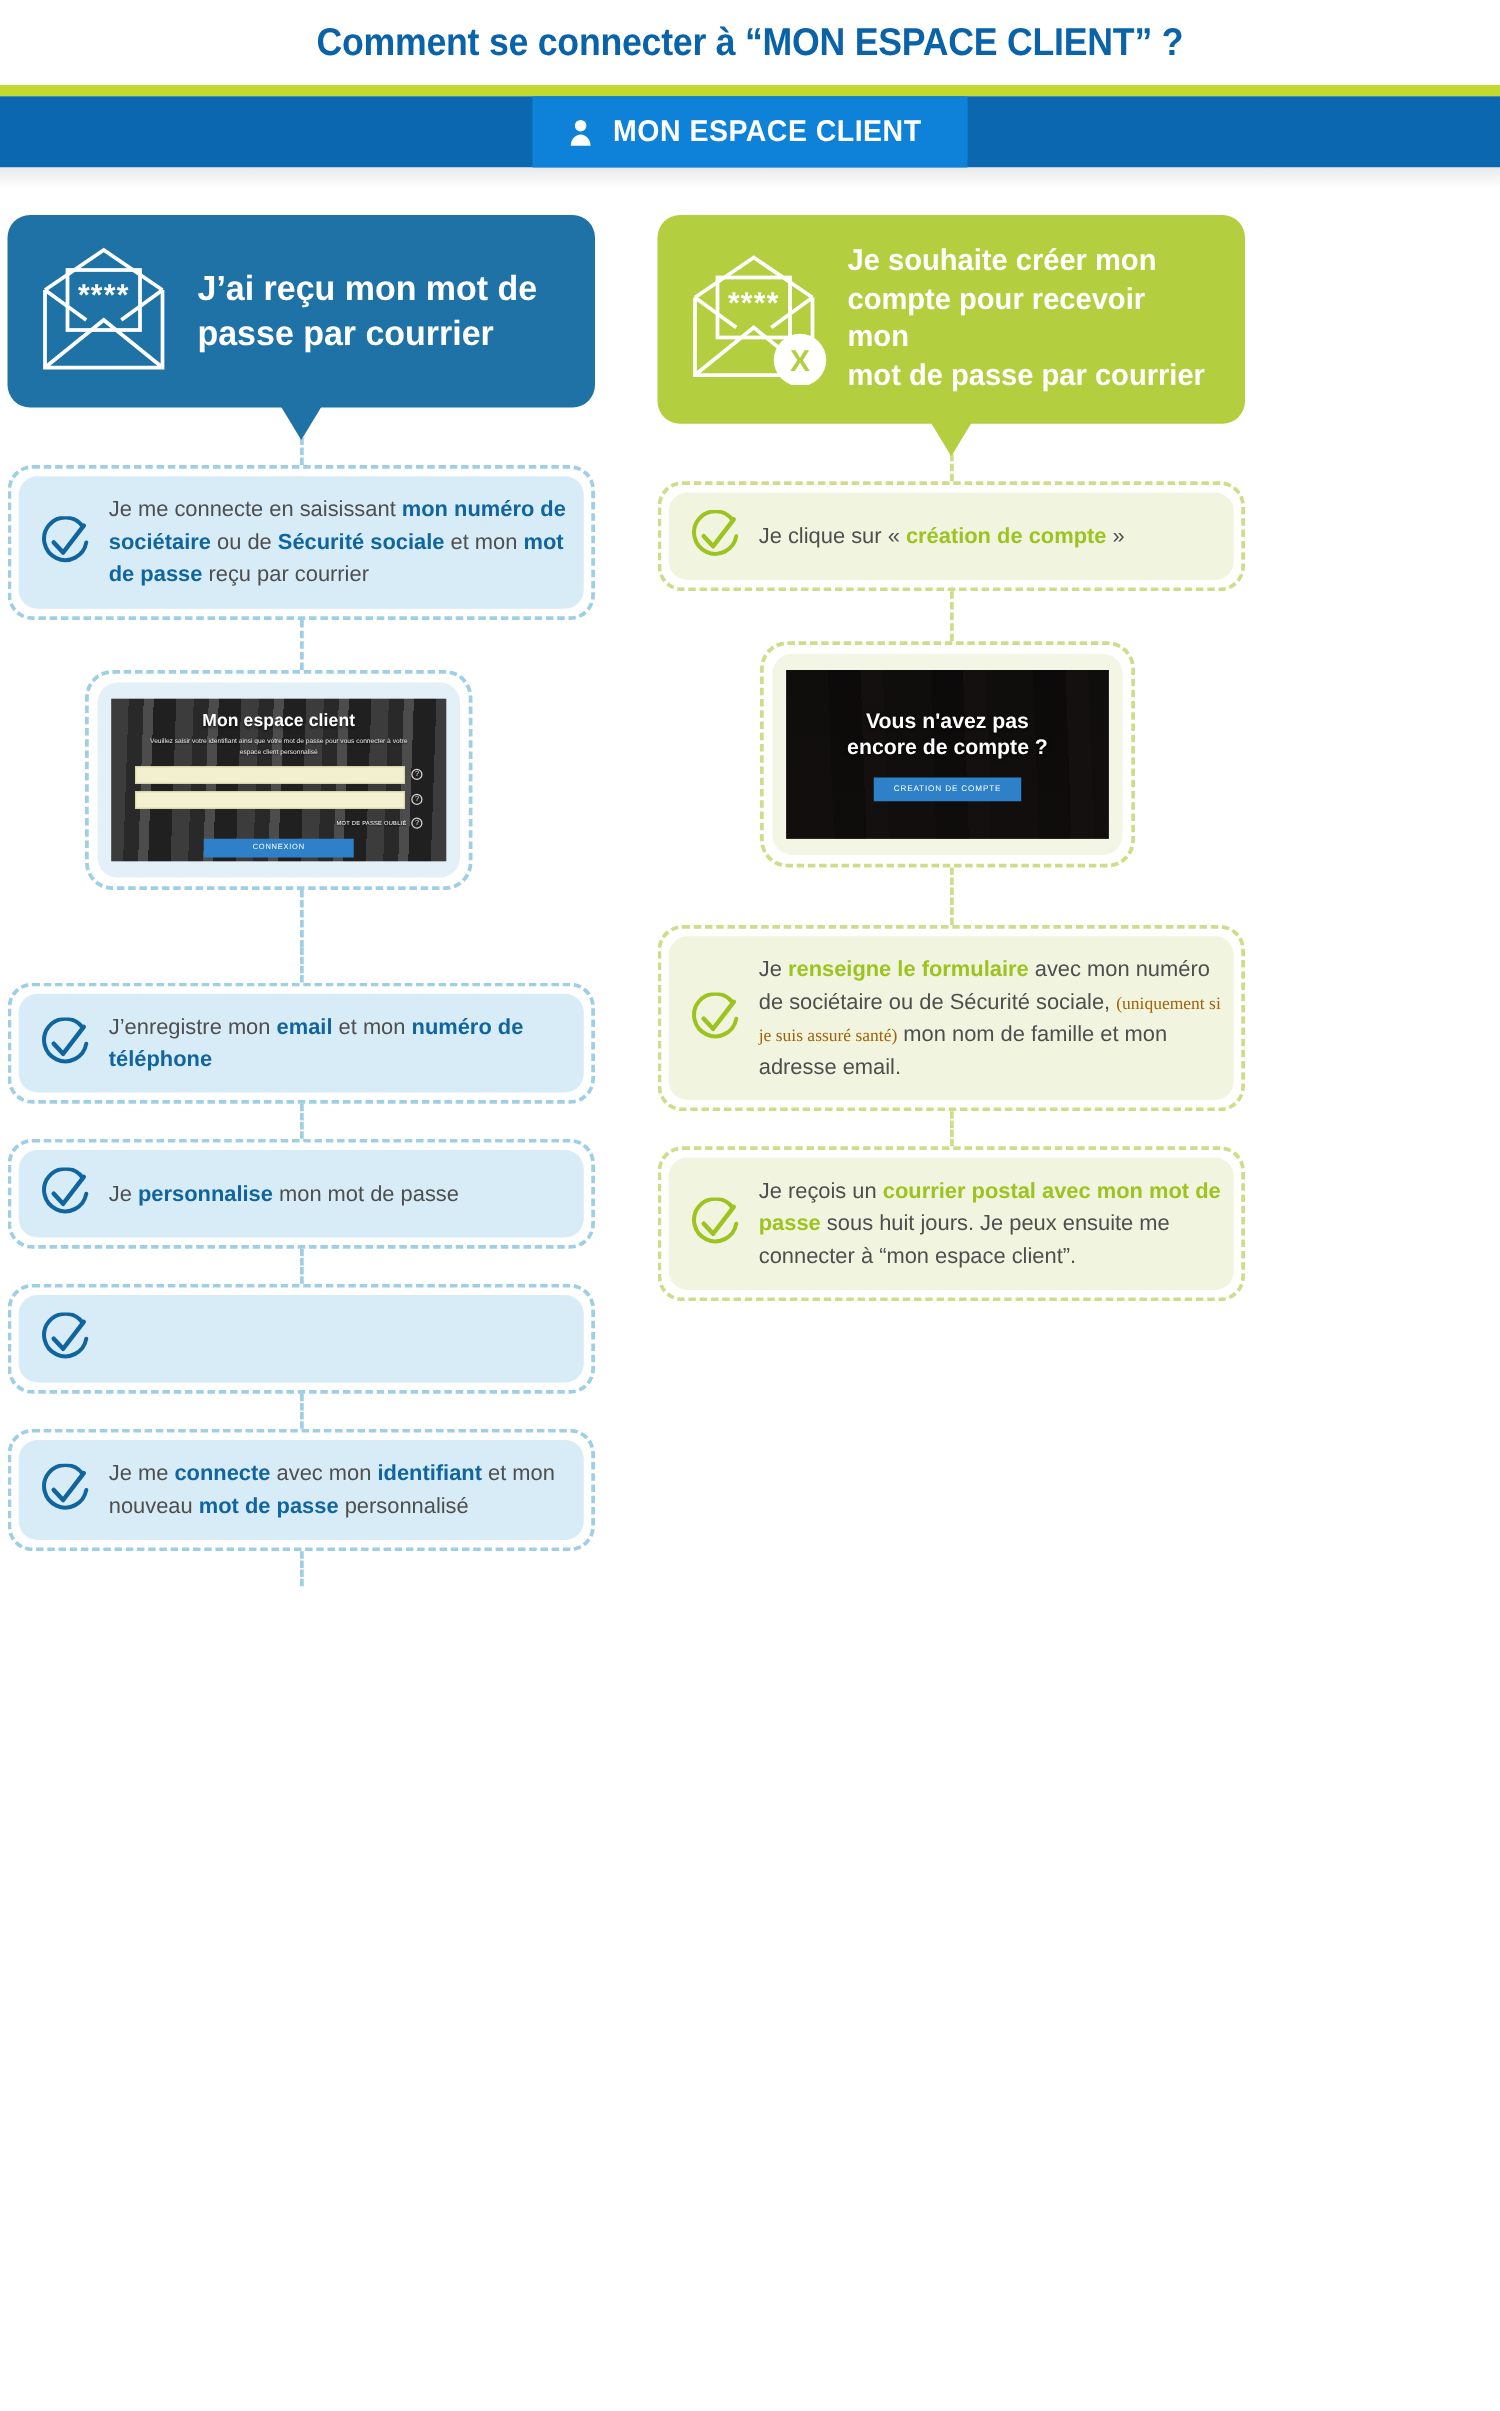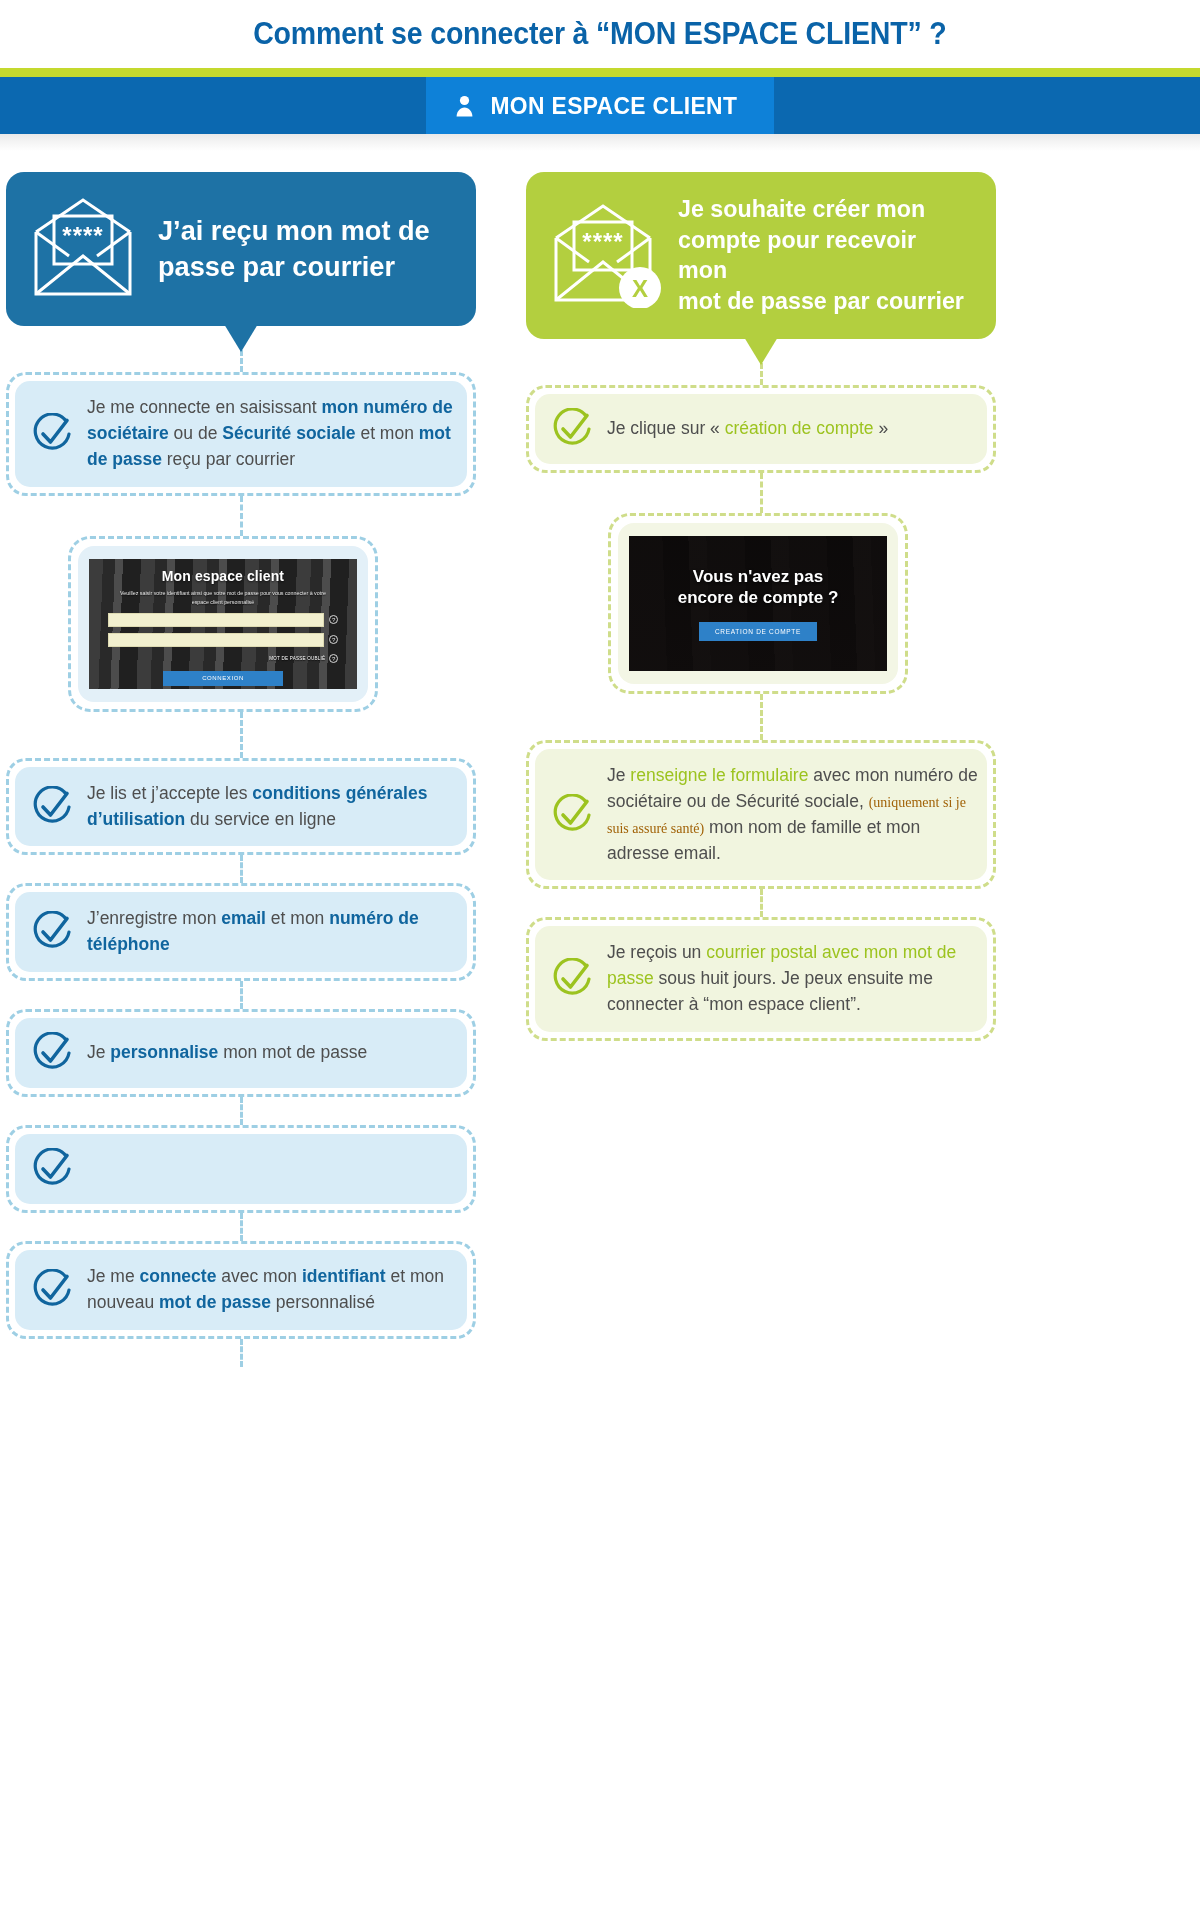--- a/index.html
+++ b/index.html
@@ -129,21 +129,21 @@
   }
   .step-green .step-inner { background: #f1f5df; }
   .check { flex: 0 0 auto; width: 42px; height: 42px; }
   .check svg { display: block; }
   .step-text {
     color: #4e4e4e;
     font-size: 17.5px;
     line-height: 1.48;
   }
   .step-text b { color: #10659e; font-weight: bold; }
-  .step-green .step-text b { color: #9cc31f; font-weight: normal; }
+  .step-green .step-text b { color: #9cc31f; font-weight: bold; }
   .small-note { font-size: 14px; color: #a16207; font-family: Liberation Serif, serif; }
 
   
   .shot-card {
     border-radius: 22px;
     border: 3px dashed #9ecfe4;
     padding: 7px;
     width: 310px;
     margin-left: 62px;
   }
@@ -300,31 +300,20 @@
             <span>MOT DE PASSE OUBLIÉ</span>
             <div class="q-mark">?</div>
           </div>
           <div class="login-btn">CONNEXION</div>
         </div>
       </div>
     </div>
 
     <div class="conn conn-tall"></div>
 
-    <div class="step">
-      <div class="step-inner">
-        <span class="check">
-          <svg viewBox="0 0 42 42" width="42" height="42" aria-hidden="true">
-            <path d="M35 8 A17 17 0 1 0 38 21" fill="none" stroke="#10659e" stroke-width="3.2" stroke-linecap="round"></path>
-            <path d="M12 21 L19.5 29 L36 7.5" fill="none" stroke="#10659e" stroke-width="3.6" stroke-linecap="round" stroke-linejoin="round"></path>
-          </svg>
-        </span>
-        <div class="step-text"><span>Je lis et j’accepte les </span><b>conditions générales d’utilisation</b><span> du service en ligne</span></div>
-      </div>
-    </div>
 
     <div class="conn conn-short"></div>
 
     <div class="step">
       <div class="step-inner">
         <span class="check">
           <svg viewBox="0 0 42 42" width="42" height="42" aria-hidden="true">
             <path d="M35 8 A17 17 0 1 0 38 21" fill="none" stroke="#10659e" stroke-width="3.2" stroke-linecap="round"></path>
             <path d="M12 21 L19.5 29 L36 7.5" fill="none" stroke="#10659e" stroke-width="3.6" stroke-linecap="round" stroke-linejoin="round"></path>
           </svg>

